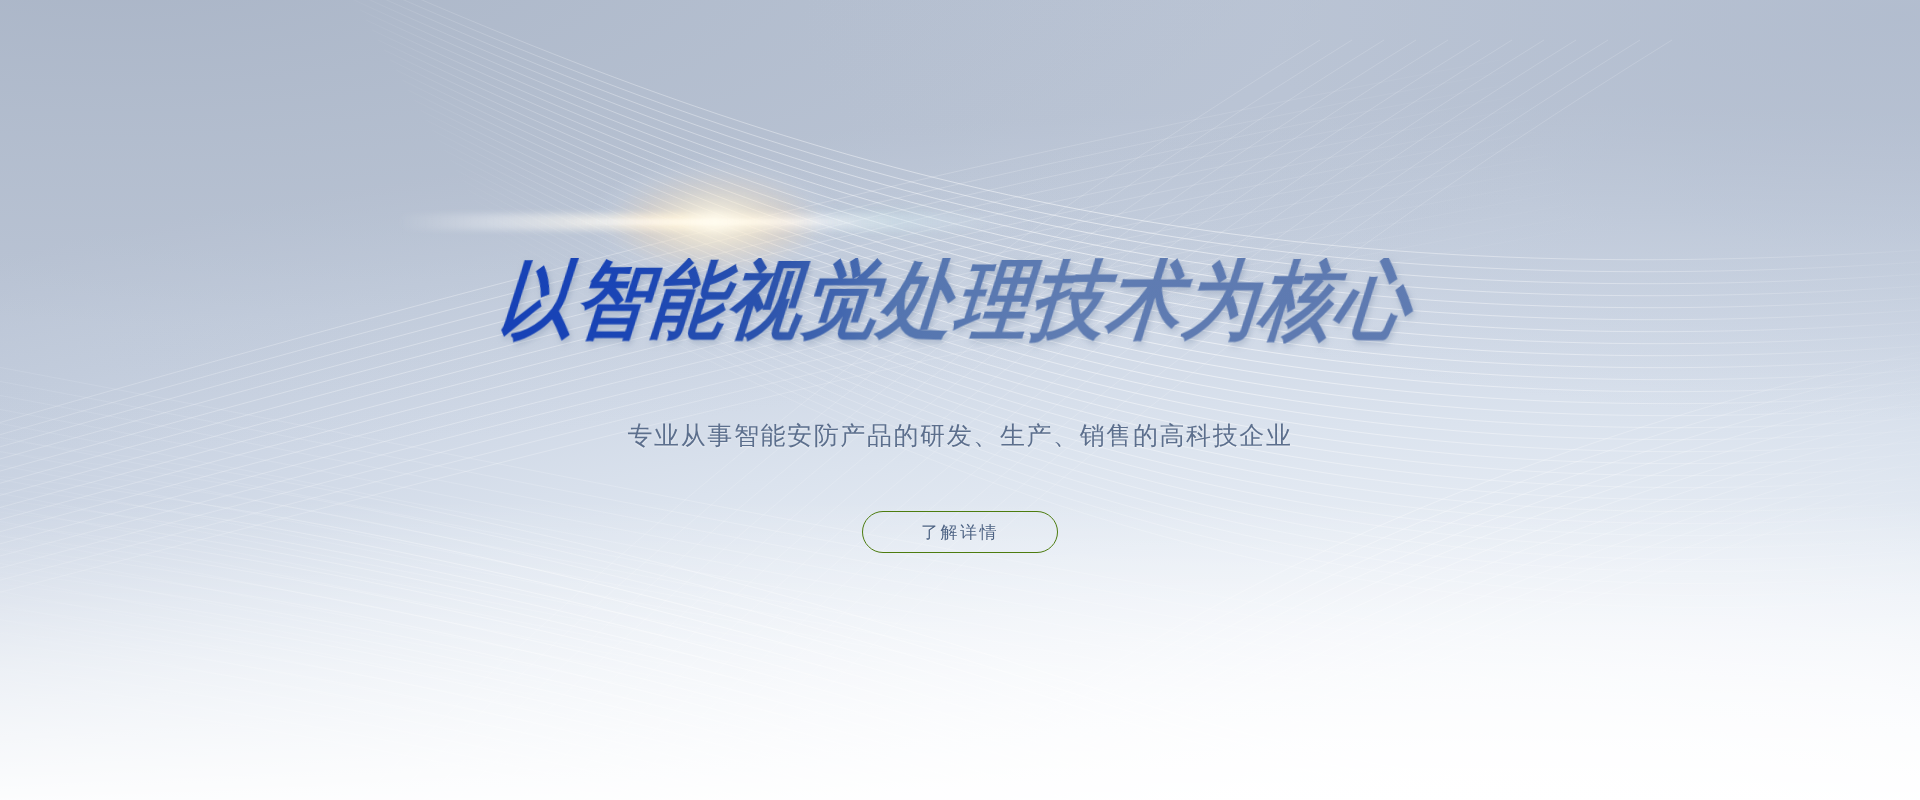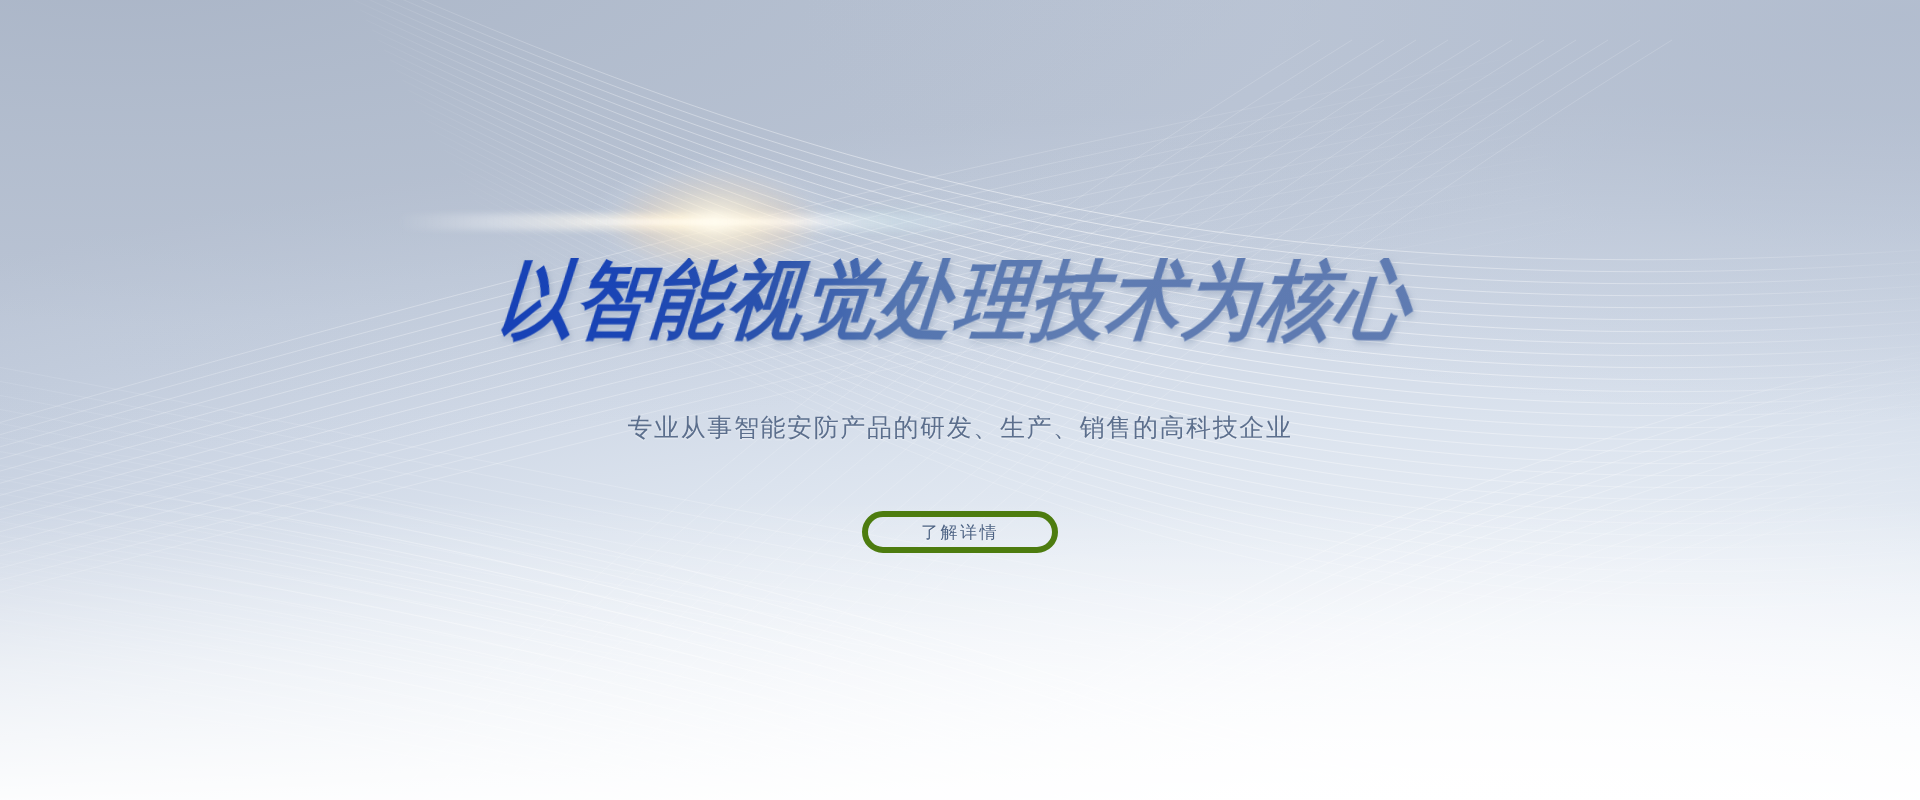--- a/index.html
+++ b/index.html
@@ -142,21 +142,21 @@
         #6481b4 84%,
         #6b87b8 100%);
     -webkit-background-clip:text;
     background-clip:text;
     color:transparent;
     -webkit-text-fill-color:transparent;
     filter:drop-shadow(2px 3px 3px rgba(90,110,145,0.28));
   }
 
   .subtitle{
-    margin:8px;
+    margin:16px;
     position:absolute;
     left:0;right:0;
     top:402px;
     font-size:25px;
     font-weight:400;
     letter-spacing:1.6px;
     color:#5c6f8d;
     line-height:1.4;
     text-shadow:0 1px 2px rgba(255,255,255,0.55);
   }
@@ -168,21 +168,21 @@
     display:flex;
     justify-content:center;
   }
   .cta-button{
     display:inline-flex;
     align-items:center;
     justify-content:center;
     width:196px;
     height:42px;
     box-sizing:border-box;
-    border:6px solid #4d7c0f;
+    border:1px solid #4d7c0f;
     border-radius:21px;
     background:transparent;
     color:#4d6384;
     font-family:"Liberation Sans","DejaVu Sans",sans-serif;
     font-size:17px;
     letter-spacing:2.5px;
     cursor:pointer;
     text-decoration:none;
     padding:0;
     text-shadow:0 1px 1px rgba(255,255,255,0.5);

